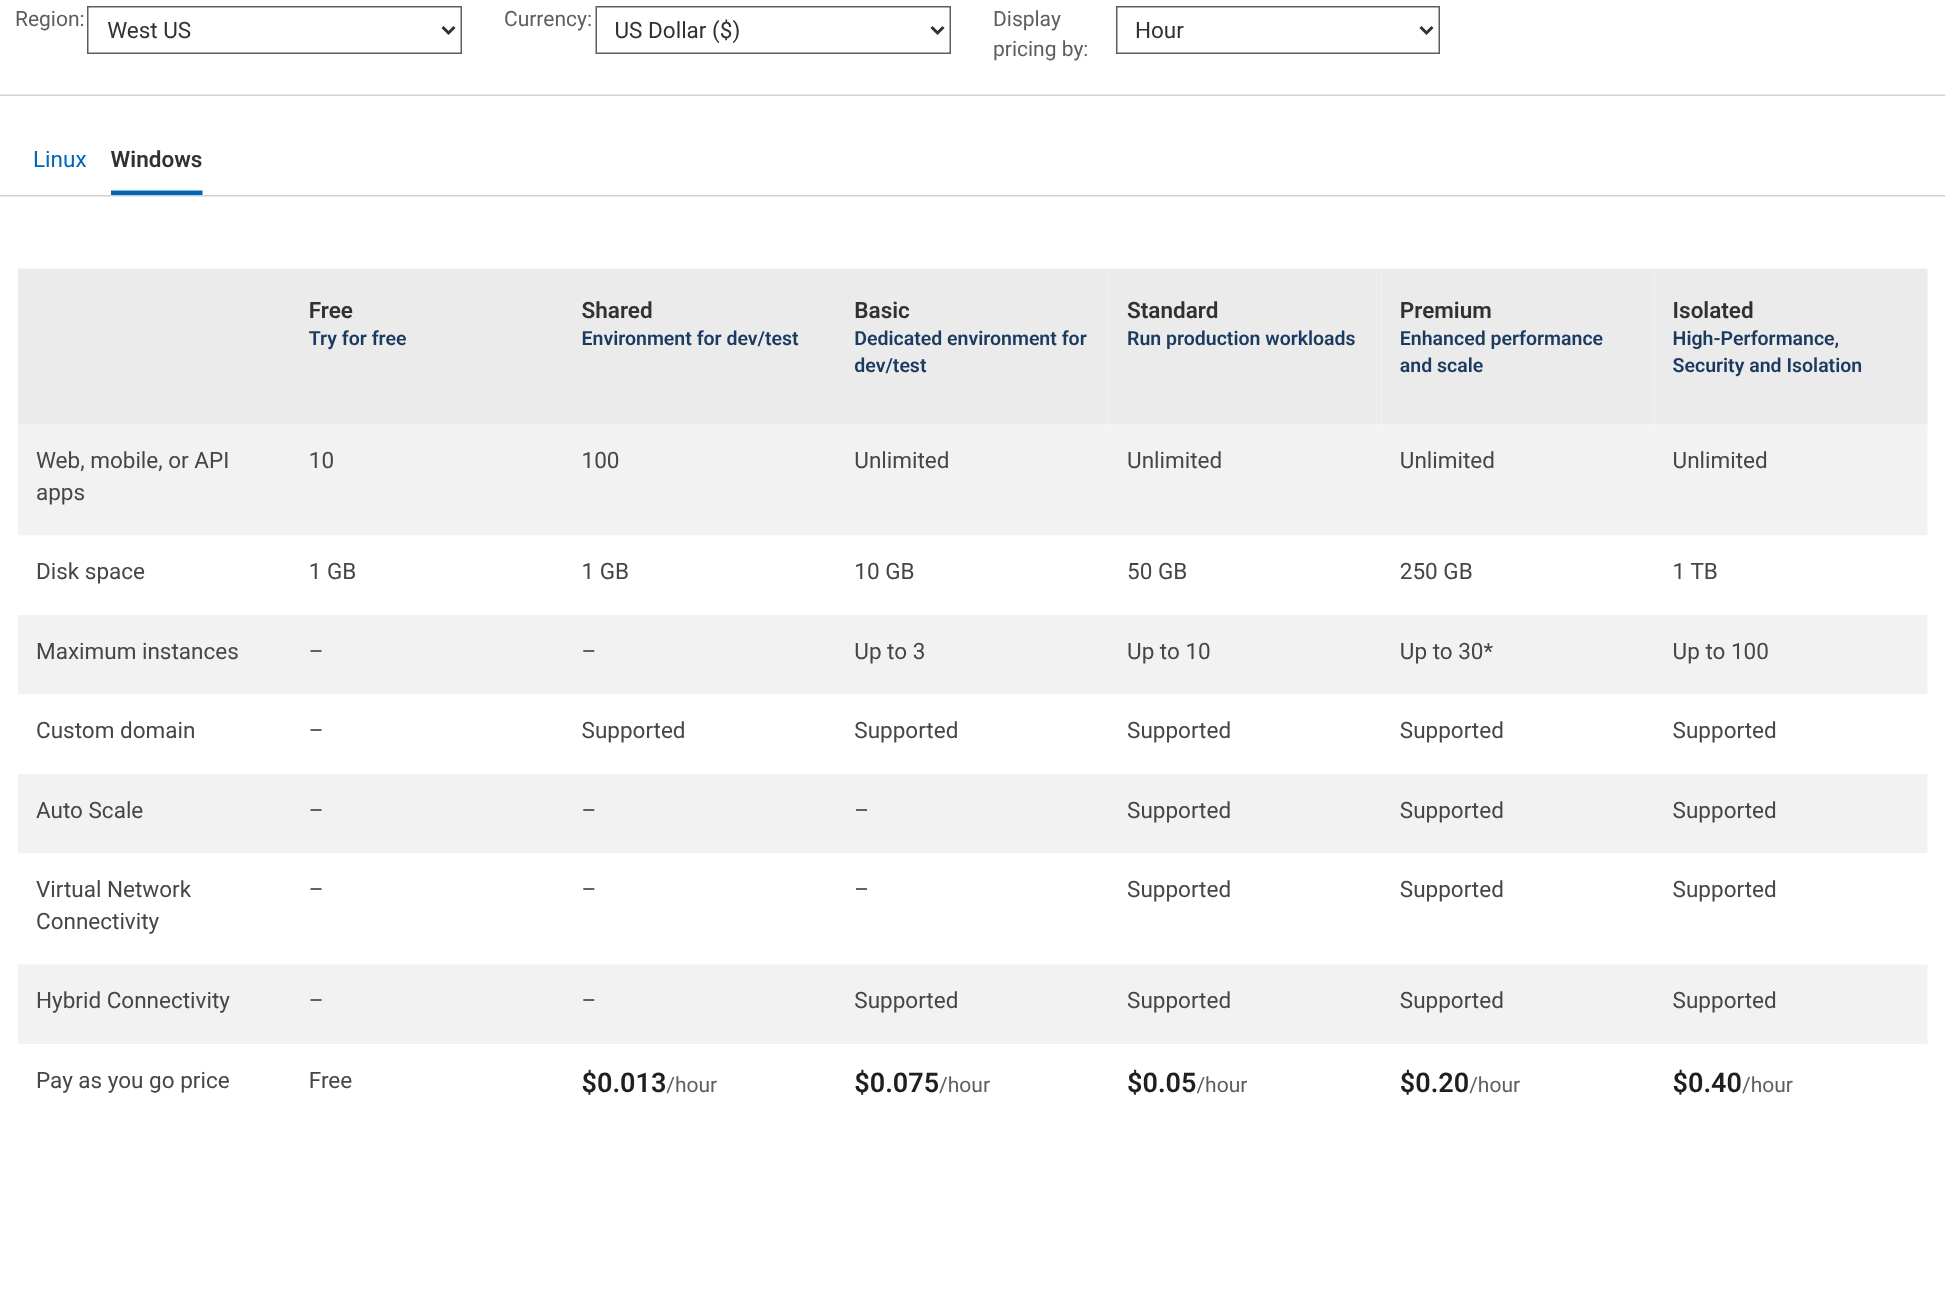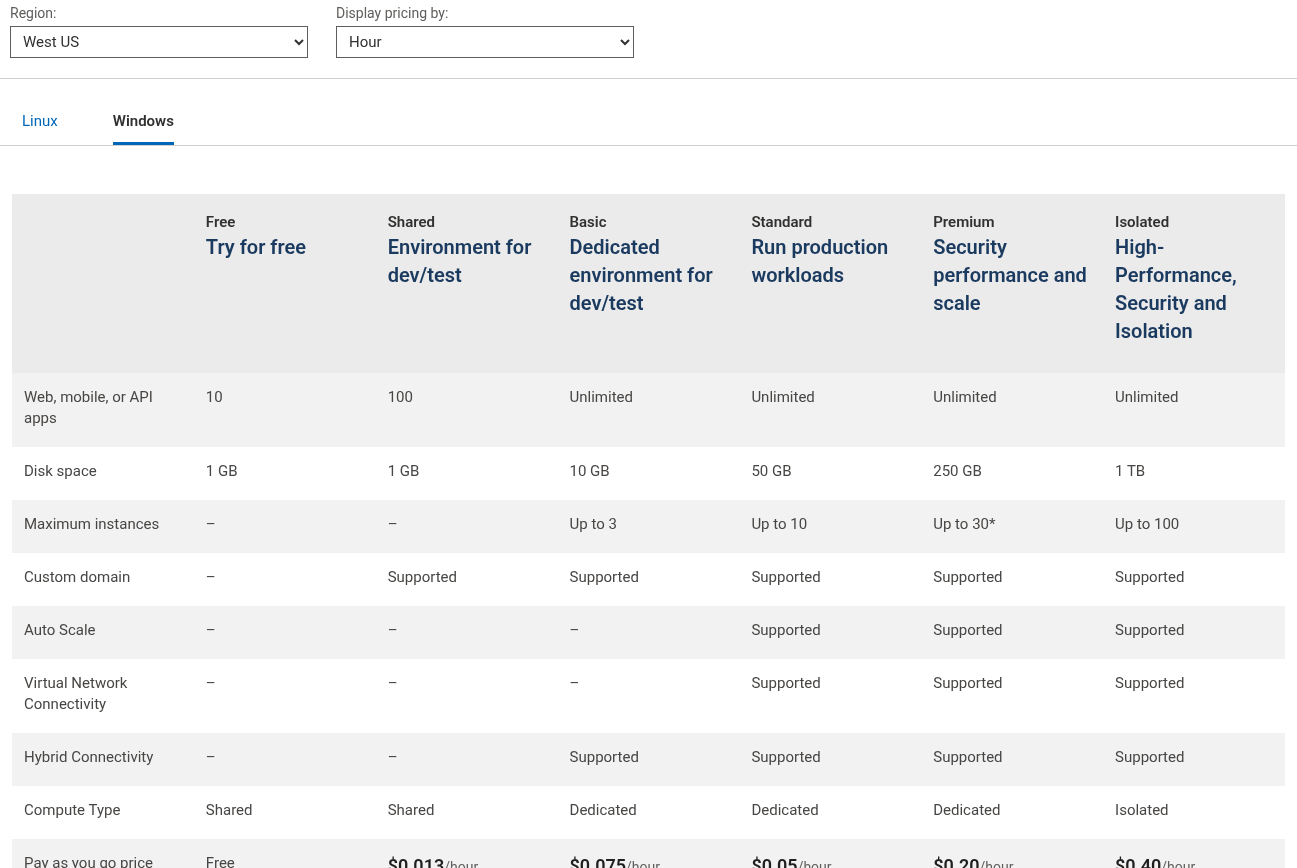--- a/index.html
+++ b/index.html
@@ -23,21 +23,21 @@
   }
 
   .filters {
     display: flex;
     gap: 28px;
     padding: 4px 10px 20px 10px;
     border-bottom: 1px solid var(--border);
   }
   .field {
     display: flex;
-    flex-direction: column;
+    flex-direction: row;
     gap: 2px;
     width: 298px;
   }
   .field label {
     font-size: 14px;
     color: var(--muted);
   }
   .field select {
     width: 100%;
     height: 32px;
@@ -61,21 +61,20 @@
     font-size: 15px;
     color: var(--link);
     border-bottom: 3px solid transparent;
     cursor: pointer;
     user-select: none;
   }
   .tab.active {
     color: var(--text);
     font-weight: 600;
     border-bottom-color: var(--link);
-    margin-left: 39px;
   }
 
   .table-wrap {
     padding: 48px 12px 12px 12px;
   }
   table {
     width: 100%;
     border-collapse: collapse;
     table-layout: fixed;
   }
@@ -89,21 +88,21 @@
     color: var(--muted);
   }
   thead th .head-title {
     font-weight: 600;
     color: var(--text);
     display: block;
   }
   thead th .head-sub {
     color: #1b3a5f;
     font-weight: 600;
-    font-size: 20px;
+    font-size: 13px;
     display: block;
   }
   tbody tr:nth-child(odd) {
     background: var(--row-alt);
   }
   tbody tr:nth-child(even) {
     background: #ffffff;
   }
   tbody td, tbody th {
     text-align: left;
@@ -135,20 +134,26 @@
   col.c6 { width: 14.2%; }
 </style>
 </head>
 <body>
 
 <div class="filters">
   <div class="field">
     <label>Region:</label>
     <select>
       <option>West US</option>
+    </select>
+  </div>
+  <div class="field">
+    <label>Currency:</label>
+    <select>
+      <option>US Dollar ($)</option>
     </select>
   </div>
   <div class="field">
     <label>Display pricing by:</label>
     <select>
       <option>Hour</option>
     </select>
   </div>
 </div>
 
@@ -182,21 +187,21 @@
         <th>
           <span class="head-title">Basic</span>
           <span class="head-sub">Dedicated environment for dev/test</span>
         </th>
         <th>
           <span class="head-title">Standard</span>
           <span class="head-sub">Run production workloads</span>
         </th>
         <th>
           <span class="head-title">Premium</span>
-          <span class="head-sub">Security performance and scale</span>
+          <span class="head-sub">Enhanced performance and scale</span>
         </th>
         <th>
           <span class="head-title">Isolated</span>
           <span class="head-sub">High-Performance, Security and Isolation</span>
         </th>
       </tr>
     </thead>
     <tbody id="pricing-body">
 
     <tr>
@@ -256,29 +261,20 @@
         <tr>
           <th>Hybrid Connectivity</th>
           <td>–</td>
           <td>–</td>
           <td>Supported</td>
           <td>Supported</td>
           <td>Supported</td>
           <td>Supported</td>
         </tr>
         <tr>
-          <th>Compute Type</th>
-          <td>Shared</td>
-          <td>Shared</td>
-          <td>Dedicated</td>
-          <td>Dedicated</td>
-          <td>Dedicated</td>
-          <td>Isolated</td>
-        </tr>
-        <tr>
           <th>Pay as you go price</th>
           <td class="price">Free</td>
           <td class="price"><span class="amount">$0.013</span><span class="unit">/hour</span></td>
           <td class="price"><span class="amount">$0.075</span><span class="unit">/hour</span></td>
           <td class="price"><span class="amount">$0.05</span><span class="unit">/hour</span></td>
           <td class="price"><span class="amount">$0.20</span><span class="unit">/hour</span></td>
           <td class="price"><span class="amount">$0.40</span><span class="unit">/hour</span></td>
         </tr>
       </tbody>
   </table>

